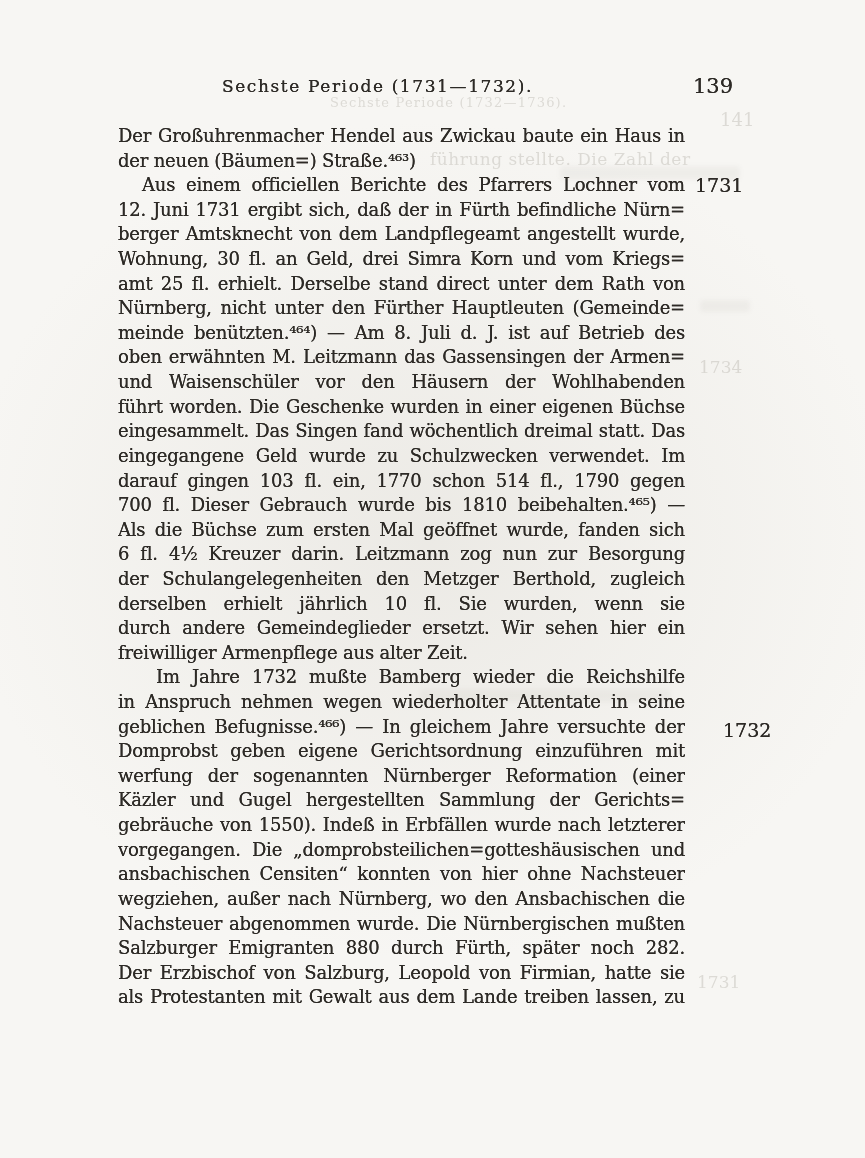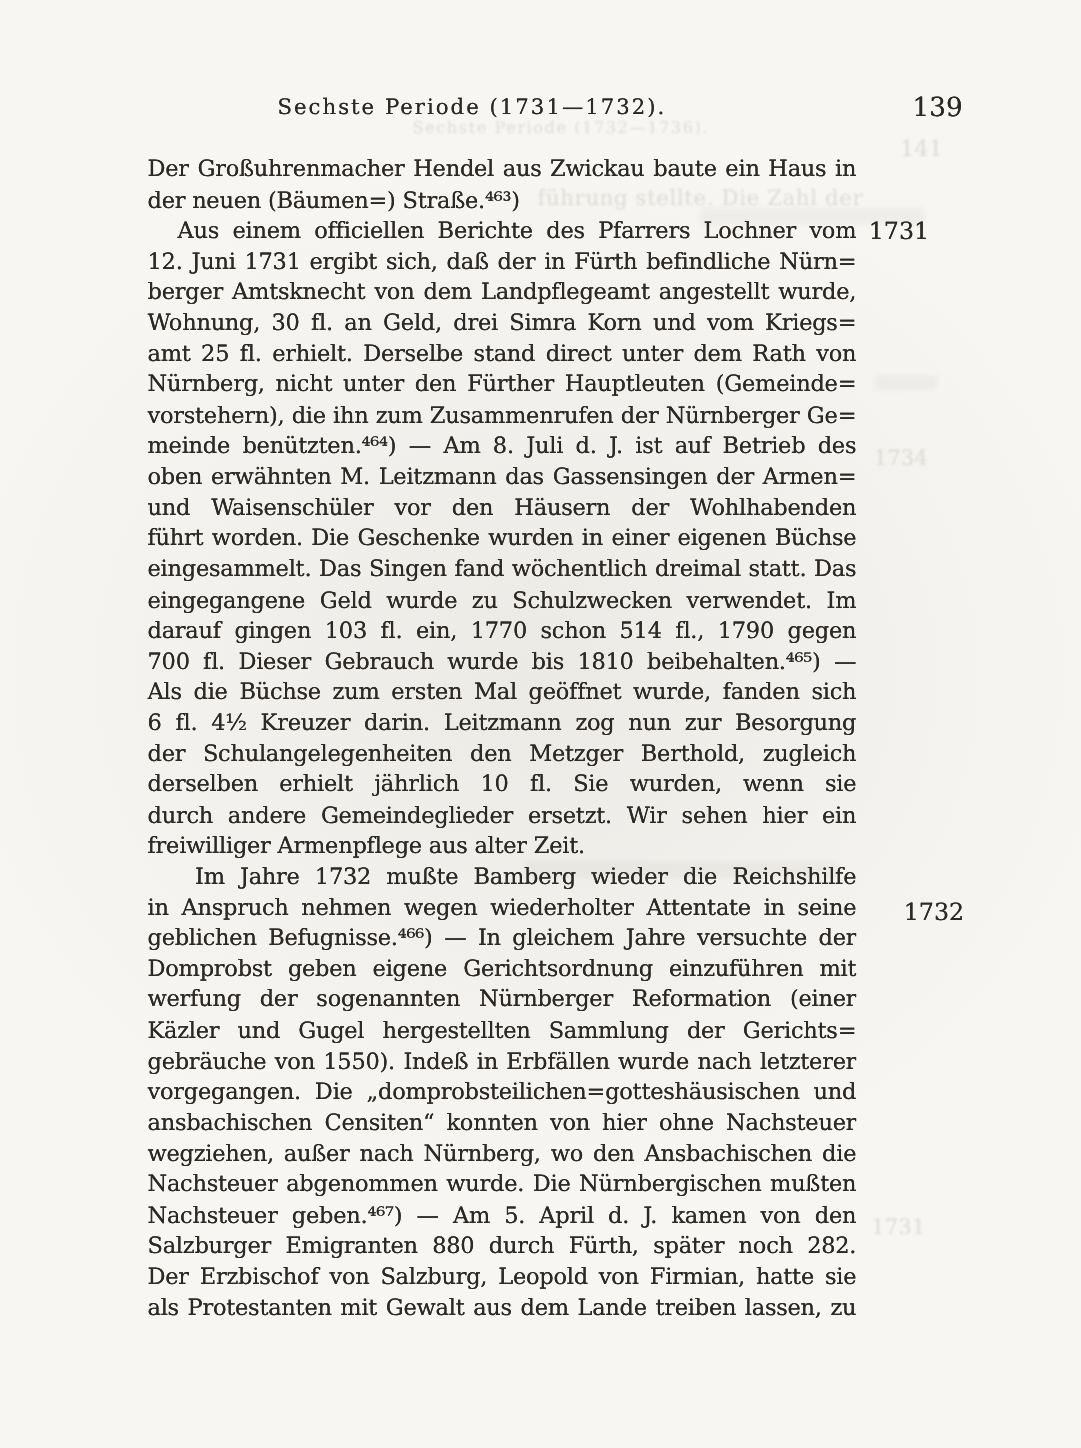--- a/index.html
+++ b/index.html
@@ -25,21 +25,20 @@
     text-align:center;
     font-size:17px;letter-spacing:1.6px;
     color:var(--ink);
     text-shadow:0 0 0.4px var(--ink);
     white-space:nowrap;
   }
   .page-number{
     position:absolute;left:693px;top:74px;
     font-size:21px;color:var(--ink);
     text-shadow:0 0 0.4px var(--ink);
-    margin-left:37px;
   }
   .textblock{
     position:absolute;left:118px;top:124px;width:567px;
     color:var(--ink);
   }
   .line{
     font-size:18px;
     height:24.62px;line-height:24.62px;
     letter-spacing:-0.2px;
     overflow:hidden;
@@ -97,21 +96,20 @@
 
   <div class="textblock" id="textblock">
       <div class="line">Der Großuhrenmacher Hendel aus Zwickau baute ein Haus in</div>
       <div class="line last">der neuen (Bäumen=) Straße.⁴⁶³)</div>
       <div class="line" style="text-indent: 24px;">Aus einem officiellen Berichte des Pfarrers Lochner vom</div>
       <div class="line">12. Juni 1731 ergibt sich, daß der in Fürth befindliche Nürn=</div>
       <div class="line">berger Amtsknecht von dem Landpflegeamt angestellt wurde, freie</div>
       <div class="line">Wohnung, 30 fl. an Geld, drei Simra Korn und vom Kriegs=</div>
       <div class="line">amt 25 fl. erhielt.  Derselbe stand direct unter dem Rath von</div>
       <div class="line">Nürnberg, nicht unter den Fürther Hauptleuten (Gemeinde=</div>
-      <div class="line">vorstehern), die ihn zum Zusammenrufen der Nürnberger Ge=</div>
       <div class="line">meinde benützten.⁴⁶⁴) — Am 8. Juli d. J. ist auf Betrieb des</div>
       <div class="line">oben erwähnten M. Leitzmann das Gassensingen der Armen=</div>
       <div class="line">und Waisenschüler vor den Häusern der Wohlhabenden einge=</div>
       <div class="line">führt worden.  Die Geschenke wurden in einer eigenen Büchse</div>
       <div class="line">eingesammelt.  Das Singen fand wöchentlich dreimal statt.  Das</div>
       <div class="line">eingegangene Geld wurde zu Schulzwecken verwendet.  Im Jahre</div>
       <div class="line">darauf gingen 103 fl. ein, 1770 schon 514 fl., 1790 gegen</div>
       <div class="line">700 fl.  Dieser Gebrauch wurde bis 1810 beibehalten.⁴⁶⁵) —</div>
       <div class="line">Als die Büchse zum ersten Mal geöffnet wurde, fanden sich</div>
       <div class="line">6 fl. 4½ Kreuzer darin.  Leitzmann zog nun zur Besorgung</div>
@@ -123,21 +121,20 @@
       <div class="line">in Anspruch nehmen wegen wiederholter Attentate in seine an=</div>
       <div class="line">geblichen Befugnisse.⁴⁶⁶) — In gleichem Jahre versuchte der</div>
       <div class="line">Domprobst geben eigene Gerichtsordnung einzuführen mit Ver=</div>
       <div class="line">werfung der sogenannten Nürnberger Reformation (einer durch</div>
       <div class="line">Käzler und Gugel hergestellten Sammlung der Gerichts=</div>
       <div class="line">gebräuche von 1550).  Indeß in Erbfällen wurde nach letzterer</div>
       <div class="line">vorgegangen.  Die „domprobsteilichen=gotteshäusischen und</div>
       <div class="line">ansbachischen Censiten“ konnten von hier ohne Nachsteuer</div>
       <div class="line">wegziehen, außer nach Nürnberg, wo den Ansbachischen die</div>
       <div class="line">Nachsteuer abgenommen wurde.  Die Nürnbergischen mußten</div>
-      <div class="line">Nachsteuer geben.⁴⁶⁷) — Am 5. April d. J. kamen von den</div>
       <div class="line">Salzburger Emigranten 880 durch Fürth, später noch 282.</div>
       <div class="line">Der Erzbischof von Salzburg, Leopold von Firmian, hatte sie</div>
       <div class="line">als Protestanten mit Gewalt aus dem Lande treiben lassen, zu</div>
     </div>
 
   <div id="margin-years">
       <div class="margin-year" style="top: 173.24px;">1731</div>
       <div class="margin-year" style="top: 718px; margin-left: 28px;">1732</div>
     </div>
 

